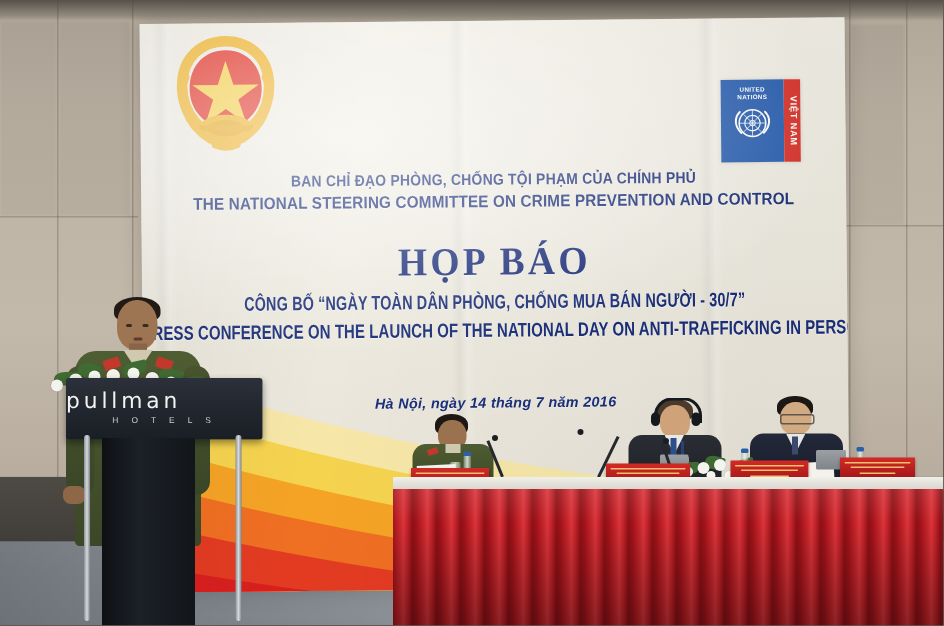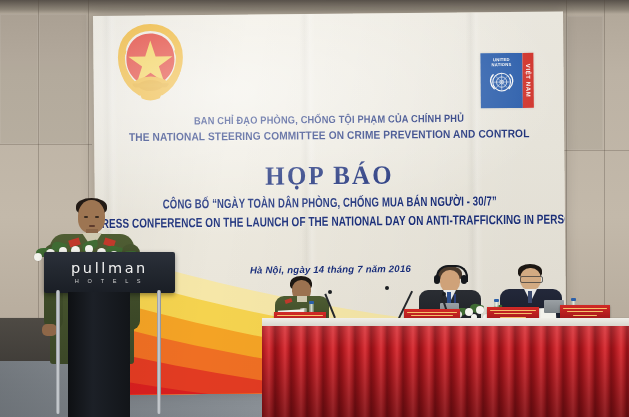--- a/index.html
+++ b/index.html
@@ -147,21 +147,21 @@
 
   
   #podium{position:absolute;left:44px;top:252px;width:131px;height:165px;}
   .pod-top{
     position:absolute;left:0;top:0;width:131px;height:41px;
     background:linear-gradient(180deg,#2b303a 0%,#232830 45%,#1a1e25 100%);
     border-radius:2px;
     box-shadow:0 2px 5px rgba(0,0,0,.4);
   }
   .pod-word{
-    position:absolute;left:0;right:0;top:8px;text-align:center;
+    position:absolute;left:0;right:0;top:8px;text-align:left;
     color:#f2f2f2;font-size:14.5px;letter-spacing:2.6px;
     font-family:"DejaVu Sans", sans-serif;
   }
   .pod-sub{
     position:absolute;left:0;right:0;top:26px;text-align:center;
     color:#cfcfcf;font-size:5.6px;letter-spacing:3.6px;
   }
   .pod-body{
     position:absolute;left:24px;top:40px;width:62px;height:125px;
     background:linear-gradient(90deg,#0e1013,#1c2027 40%,#121519 100%);

